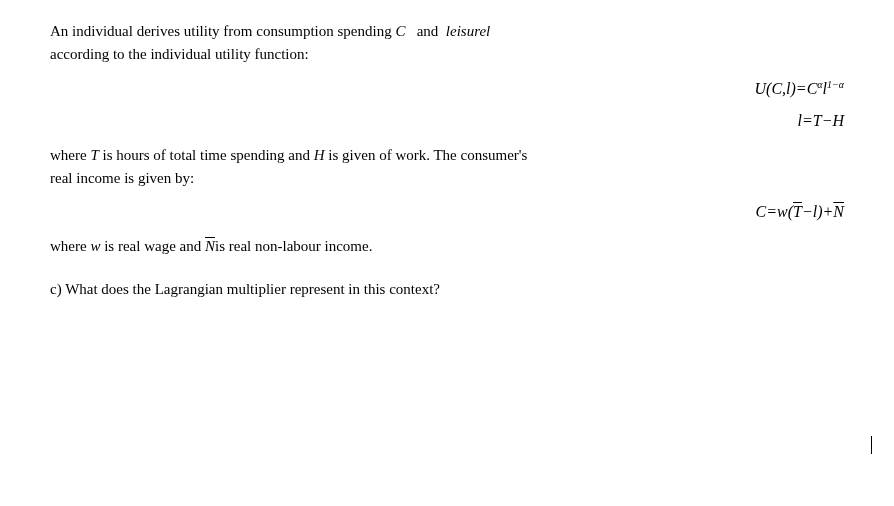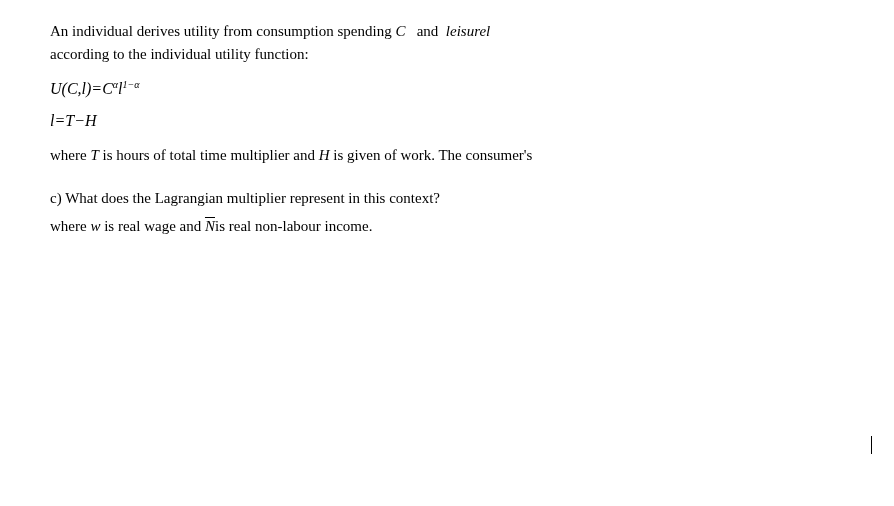--- a/index.html
+++ b/index.html
@@ -24,21 +24,21 @@
       max-width: 894px;
     }
 
     .paragraph {
       line-height: 1.5;
       text-align: justify;
       margin-bottom: 6px;
     }
 
     .equation-block {
-      text-align: left;
+      text-align: right;
       margin: 14px 0;
       font-style: italic;
     }
 
     .equation-block .eq {
       font-size: 16px;
     }
 
     .section-label {
       font-size: 15px;
@@ -82,27 +82,33 @@
   </div>
 
 
   <div class="equation-block">
     <span class="eq">
       <i>l</i>=<i>T</i>−<i>H</i>
     </span>
   </div>
 
   <div class="paragraph">
-    <span>where </span><span style="font-style:italic;">T</span><span> is hours of total time multiplier and </span><span style="font-style:italic;">H</span><span> is given of work. The consumer's</span><br>
+    <span>where </span><span style="font-style:italic;">T</span><span> is hours of total time spending and </span><span style="font-style:italic;">H</span><span> is given of work. The consumer's</span><br>
+    <span>real income is given by:</span>
   </div>
 
-
-  <div class="paragraph section-label" style="margin-top: 20px;">
-    <span>c)  What does the Lagrangian multiplier represent in this context?</span>
+  <div class="equation-block">
+    <span class="eq">
+      <i>C</i>=<i>w</i>(<span class="overline"><i>T</i></span>−<i>l</i>)+<span class="overline"><i>N</i></span>
+    </span>
   </div>
 
   <div class="paragraph">
     <span>where </span><span style="font-style:italic;">w</span><span> is real wage and </span><span style="font-style:italic; text-decoration:overline;">N</span><span>is real non-labour income.</span>
+  </div>
+
+  <div class="paragraph section-label" style="margin-top: 20px;">
+    <span>c)  What does the Lagrangian multiplier represent in this context?</span>
   </div>
 
 </div>
 
 <div class="cursor"></div>
 
 </body></html>

